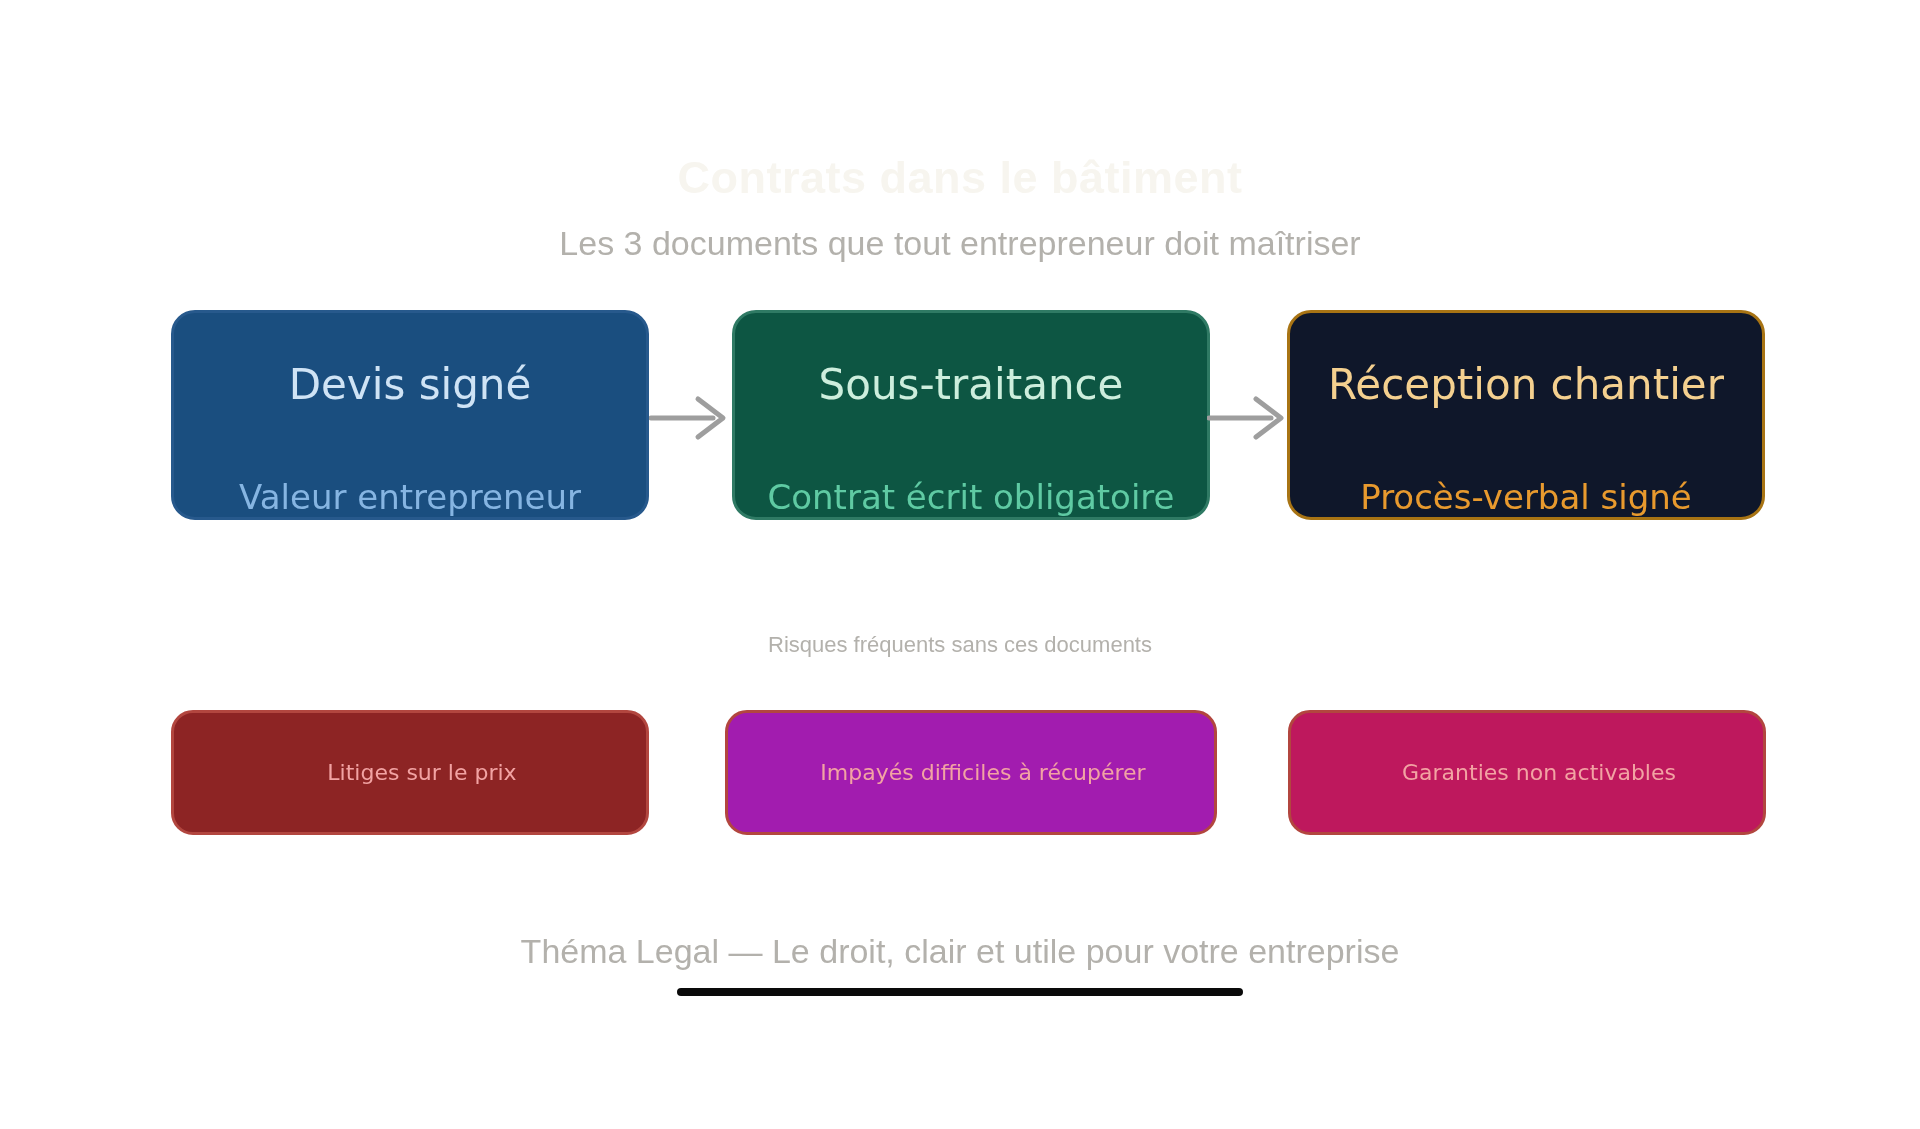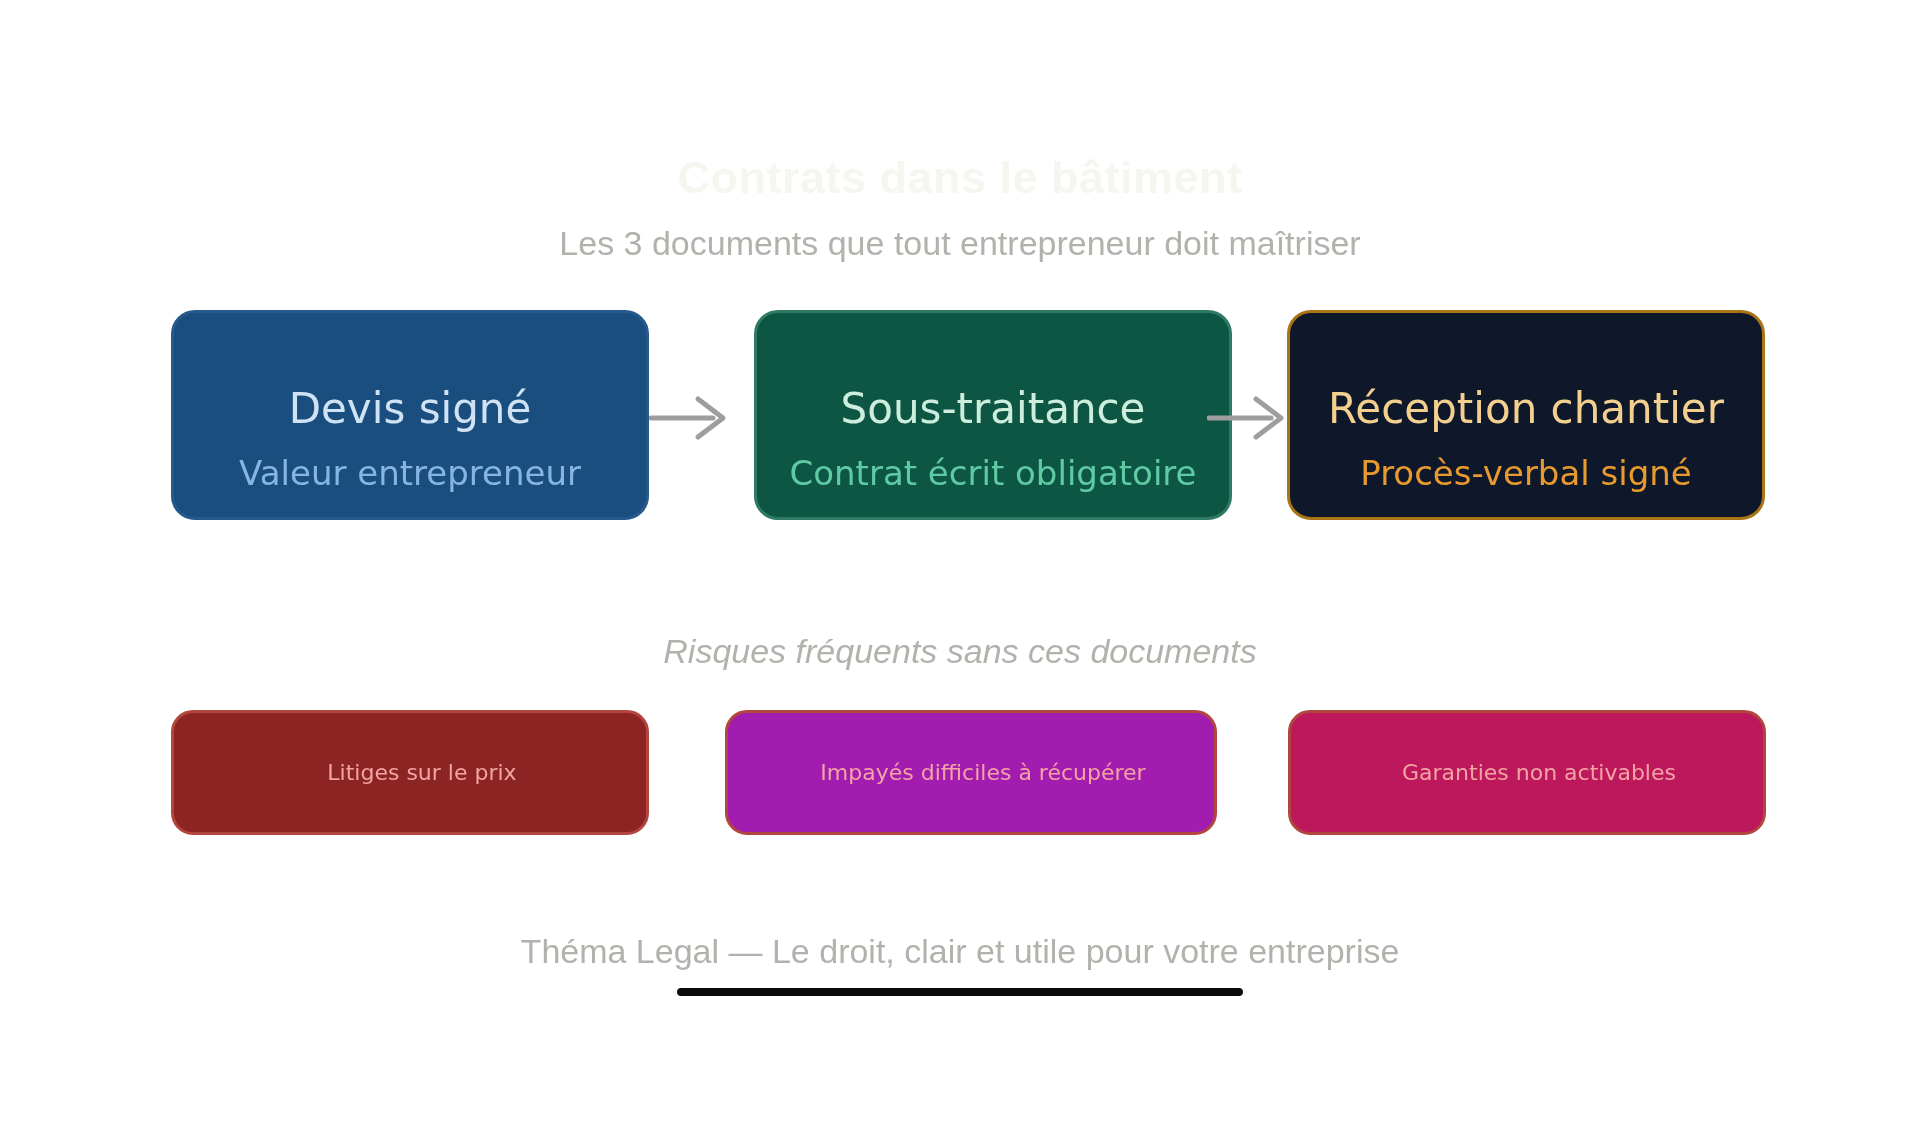--- a/index.html
+++ b/index.html
@@ -37,48 +37,47 @@
     position: absolute;
     top: 310px;
     width: 478px;
     height: 210px;
     box-sizing: border-box;
     border: 3px solid;
     border-radius: 24px;
     display: flex;
     flex-direction: column;
     align-items: center;
-    justify-content: center;
+    justify-content: space-between;
     gap: 20px;
     padding-top: 48px;
   }
   .doc-box.d0 { left: 171px; }
-  .doc-box.d1 { left: 754px; }
+  .doc-box.d1 { left: 732px; }
   .doc-box.d2 { left: 1287px; }
   .doc-title {
     font-size: 42px;
     line-height: 1.15;
     white-space: nowrap;
   }
   .doc-sub {
     font-size: 34px;
     line-height: 1.15;
     white-space: nowrap;
   }
   .flow-arrow {
     position: absolute;
     top: 390px;
   }
   .flow-arrow.a0 { left: 649px; }
   .flow-arrow.a1 { left: 1207px; }
   .section-heading {
     top: 632px;
     font-family: "Liberation Sans", sans-serif;
-    font-size: 34px;
-    font-style: italic;
+    font-size: 22px;
   }
   .risk-box {
     position: absolute;
     top: 710px;
     height: 125px;
     box-sizing: border-box;
     border: 3px solid;
     border-radius: 22px;
     display: flex;
     align-items: center;

